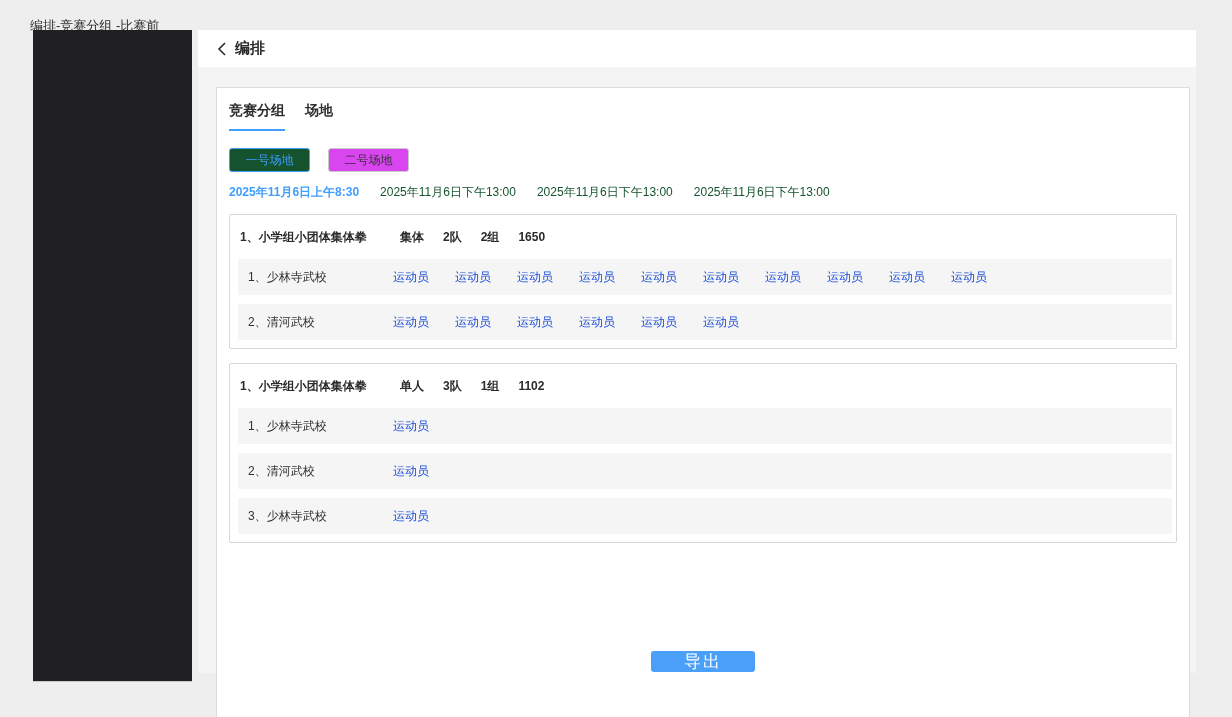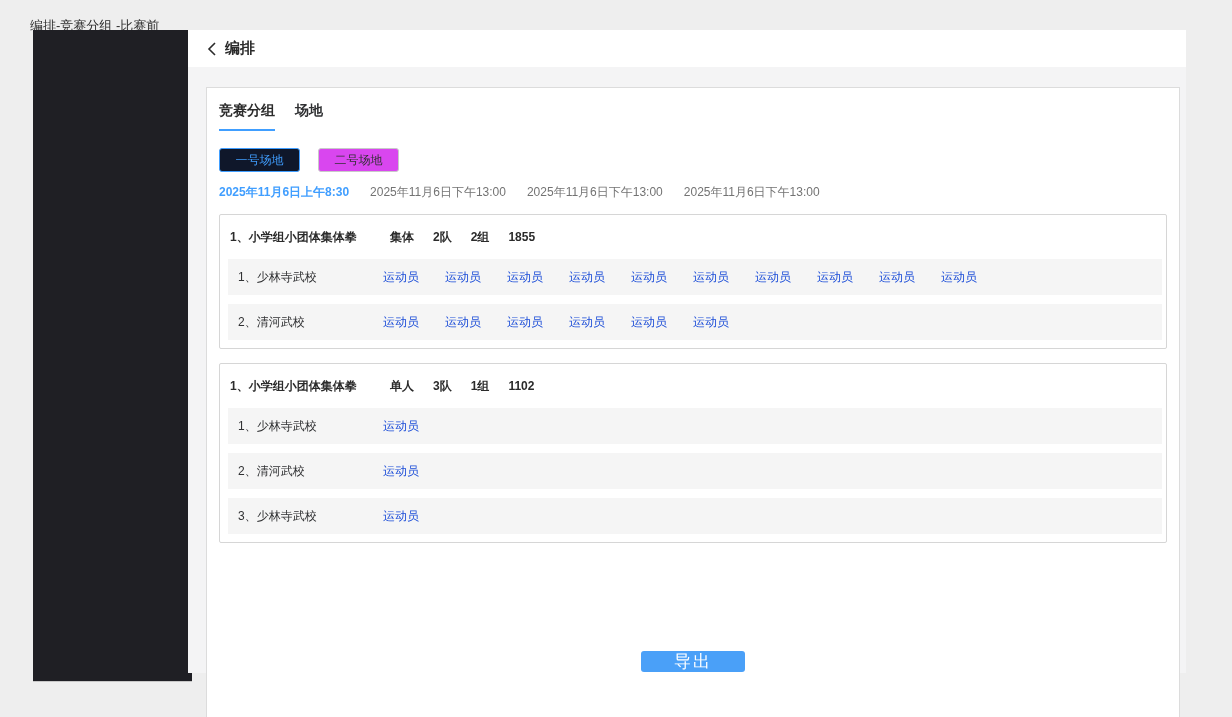--- a/index.html
+++ b/index.html
@@ -15,21 +15,21 @@
     position:absolute; left:30px; top:17px;
     font-size:13px; color:#2b2b2b;
   }
   .sidebar {
     position:absolute; left:33px; top:30px;
     width:159px; height:652px;
     background:#1f1f24;
     border-bottom:1px solid #c7c7c7;
   }
   .main {
-    position:absolute; left:188px; top:30px;
+    position:absolute; left:198px; top:30px;
     width:998px; height:643px;
     background:#f4f4f5;
   }
   .topbar {
     height:37px; background:#ffffff;
     display:flex; align-items:center;
     padding-left:15px;
   }
   .back-btn {
     display:inline-flex; align-items:center; justify-content:center;
@@ -50,24 +50,24 @@
   }
   .tab.active { color:#2b2b2b; border-bottom:2px solid #409eff; }
   .venues { display:flex; margin-bottom:12px; }
   .venue-btn {
     width:81px; height:24px;
     font-size:12px; line-height:22px; text-align:center;
     background:#d946ef; border:1px solid #c9c9c9; border-radius:3px;
     color:#303133; cursor:pointer; margin-right:18px;
     font-family:"Liberation Sans", sans-serif;
   }
-  .venue-btn.active { background:#0f172a; border-color:#409eff; color:#409eff; }
+  .venue-btn.active { background:#14532d; border-color:#409eff; color:#409eff; }
   .sessions { display:flex; margin-bottom:13px; }
   .session {
-    font-size:12px; color:#737373; margin-right:21px; cursor:pointer;
+    font-size:12px; color:#14532d; margin-right:21px; cursor:pointer;
   }
   .session.active { color:#409eff; font-weight:bold; }
   .group-card {
     border:1px solid #d6d6d6; border-radius:2px;
     padding:0 4px 8px 8px; margin-bottom:14px;
     background:#ffffff;
   }
   .group-header {
     display:flex; align-items:center;
     height:44px; padding:0 2px;
@@ -129,21 +129,21 @@
       <span class="session">2025年11月6日下午13:00</span>
       <span class="session">2025年11月6日下午13:00</span>
     </div>
 
     <div class="group-card">
       <div class="group-header">
         <span class="group-title">1、小学组小团体集体拳</span>
         <span class="group-meta">集体</span>
         <span class="group-meta">2队</span>
         <span class="group-meta">2组</span>
-        <span class="group-meta">1855</span>
+        <span class="group-meta">1650</span>
       </div>
       <div class="team-row">
         <span class="team-name">1、少林寺武校</span>
         <span class="athlete">运动员</span>
         <span class="athlete">运动员</span>
         <span class="athlete">运动员</span>
         <span class="athlete">运动员</span>
         <span class="athlete">运动员</span>
         <span class="athlete">运动员</span>
         <span class="athlete">运动员</span>

